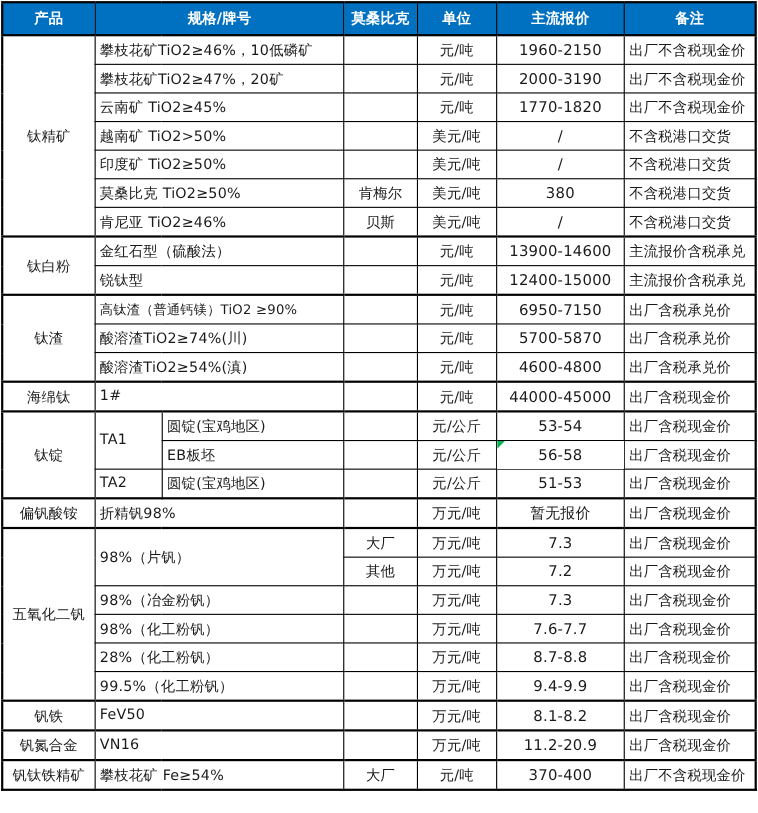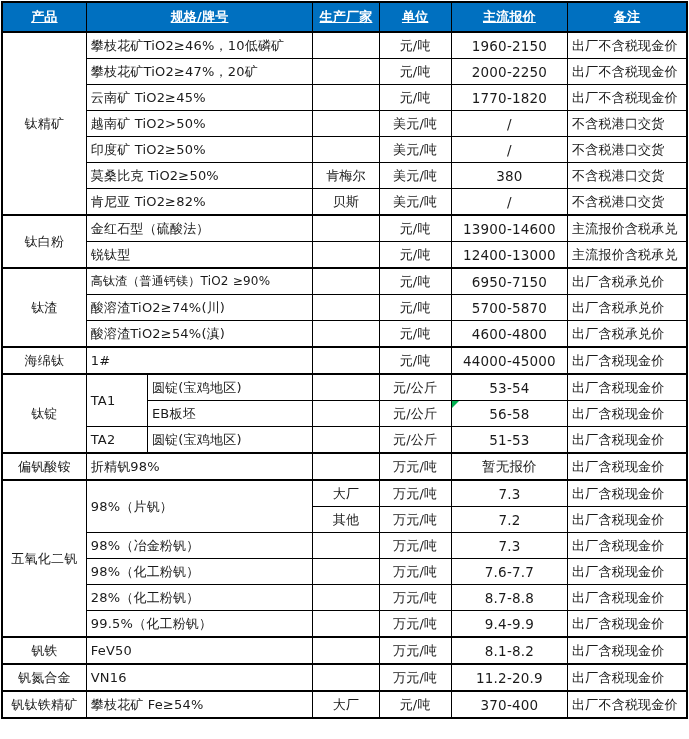--- a/index.html
+++ b/index.html
@@ -33,21 +33,20 @@
   col.c-note{width:119px;}
   th{
     background:var(--header_bg);
     color:var(--header_text);
     font-size:13px;
     font-weight:bold;
     height:28px;
     border:1px solid var(--border);
     text-align:center;
     padding:0;
-    text-decoration:underline;
   }
   td{
     border:1px solid var(--border);
     font-size:13px;
     height:25px;
     padding:0 2px;
     overflow:hidden;
     white-space:nowrap;
     background:var(--cell_bg);
   }
@@ -74,41 +73,41 @@
       <col class="c-spec-b">
     <col class="c-producer">
       <col class="c-unit">
       <col class="c-price">
       <col class="c-note">
   </colgroup>
   <thead>
     <tr>
       <th>产品</th>
       <th colspan="2">规格/牌号</th>
-      <th>生产厂家</th>
+      <th>莫桑比克</th>
       <th>单位</th>
       <th>主流报价</th>
       <th>备注</th>
     </tr>
   </thead>
   <tbody>
 
     <tr class="g">
       <td rowspan="7" class="c">钛精矿</td>
       <td colspan="2" class="l">攀枝花矿TiO2≥46%，10低磷矿</td>
       <td class="c"></td>
       <td class="c">元/吨</td>
       <td class="c price">1960-2150</td>
       <td class="l">出厂不含税现金价</td>
     </tr>
     <tr>
       <td colspan="2" class="l">攀枝花矿TiO2≥47%，20矿</td>
       <td class="c"></td>
       <td class="c">元/吨</td>
-      <td class="c price">2000-2250</td>
+      <td class="c price">2000-3190</td>
       <td class="l">出厂不含税现金价</td>
     </tr>
     <tr>
       <td colspan="2" class="l">云南矿 TiO2≥45%</td>
       <td class="c"></td>
       <td class="c">元/吨</td>
       <td class="c price">1770-1820</td>
       <td class="l">出厂不含税现金价</td>
     </tr>
     <tr>
@@ -126,40 +125,40 @@
       <td class="l">不含税港口交货</td>
     </tr>
     <tr>
       <td colspan="2" class="l">莫桑比克 TiO2≥50%</td>
       <td class="c">肯梅尔</td>
       <td class="c">美元/吨</td>
       <td class="c price">380</td>
       <td class="l">不含税港口交货</td>
     </tr>
     <tr>
-      <td colspan="2" class="l">肯尼亚 TiO2≥82%</td>
+      <td colspan="2" class="l">肯尼亚 TiO2≥46%</td>
       <td class="c">贝斯</td>
       <td class="c">美元/吨</td>
       <td class="c price">/</td>
       <td class="l">不含税港口交货</td>
     </tr>
 
     <tr class="g">
       <td rowspan="2" class="c">钛白粉</td>
       <td colspan="2" class="l">金红石型（硫酸法）</td>
       <td class="c"></td>
       <td class="c">元/吨</td>
       <td class="c price">13900-14600</td>
       <td class="l">主流报价含税承兑</td>
     </tr>
     <tr>
       <td colspan="2" class="l">锐钛型</td>
       <td class="c"></td>
       <td class="c">元/吨</td>
-      <td class="c price">12400-13000</td>
+      <td class="c price">12400-15000</td>
       <td class="l">主流报价含税承兑</td>
     </tr>
 
     <tr class="g">
       <td rowspan="3" class="c">钛渣</td>
       <td colspan="2" class="l spec-small">高钛渣（普通钙镁）TiO2 ≥90%</td>
       <td class="c"></td>
       <td class="c">元/吨</td>
       <td class="c price">6950-7150</td>
       <td class="l">出厂含税承兑价</td>

